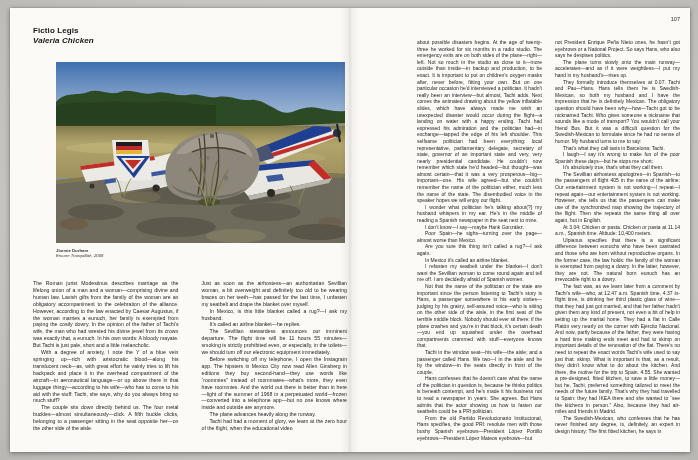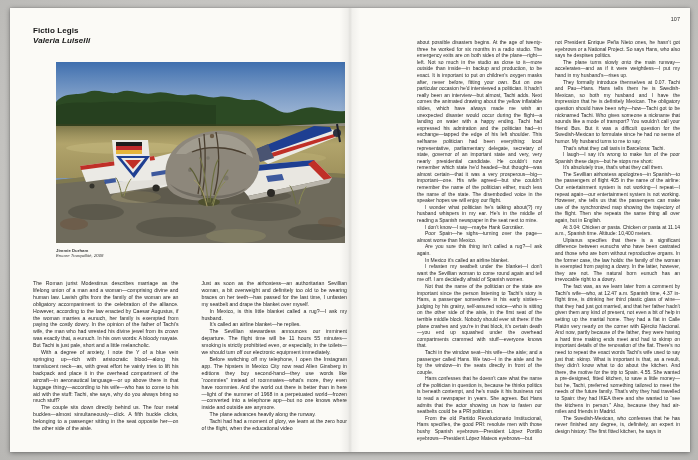--- a/index.html
+++ b/index.html
@@ -42,21 +42,21 @@
 </style>
 </head>
 <body>
 
 <div class="canvas">
   <div class="spread">
 
     <div class="page page-left">
       <div class="masthead">
         <div class="title">Fictio Legis</div>
-        <div class="author">Valeria Luiselli</div>
+        <div class="author">Valeria Chicken</div>
       </div>
 
       <div class="photo">
         <svg width="289" height="181" viewBox="0 0 289 181" xmlns="http://www.w3.org/2000/svg">
           <defs>
             <linearGradient id="skyFade" x1="0" y1="0" x2="0" y2="1">
               <stop offset="0" stop-color="#ffffff" stop-opacity="0"></stop>
               <stop offset="1" stop-color="#d7e0ea" stop-opacity="0.75"></stop>
             </linearGradient>
             <linearGradient id="fieldShade" x1="0" y1="0" x2="0" y2="1">

